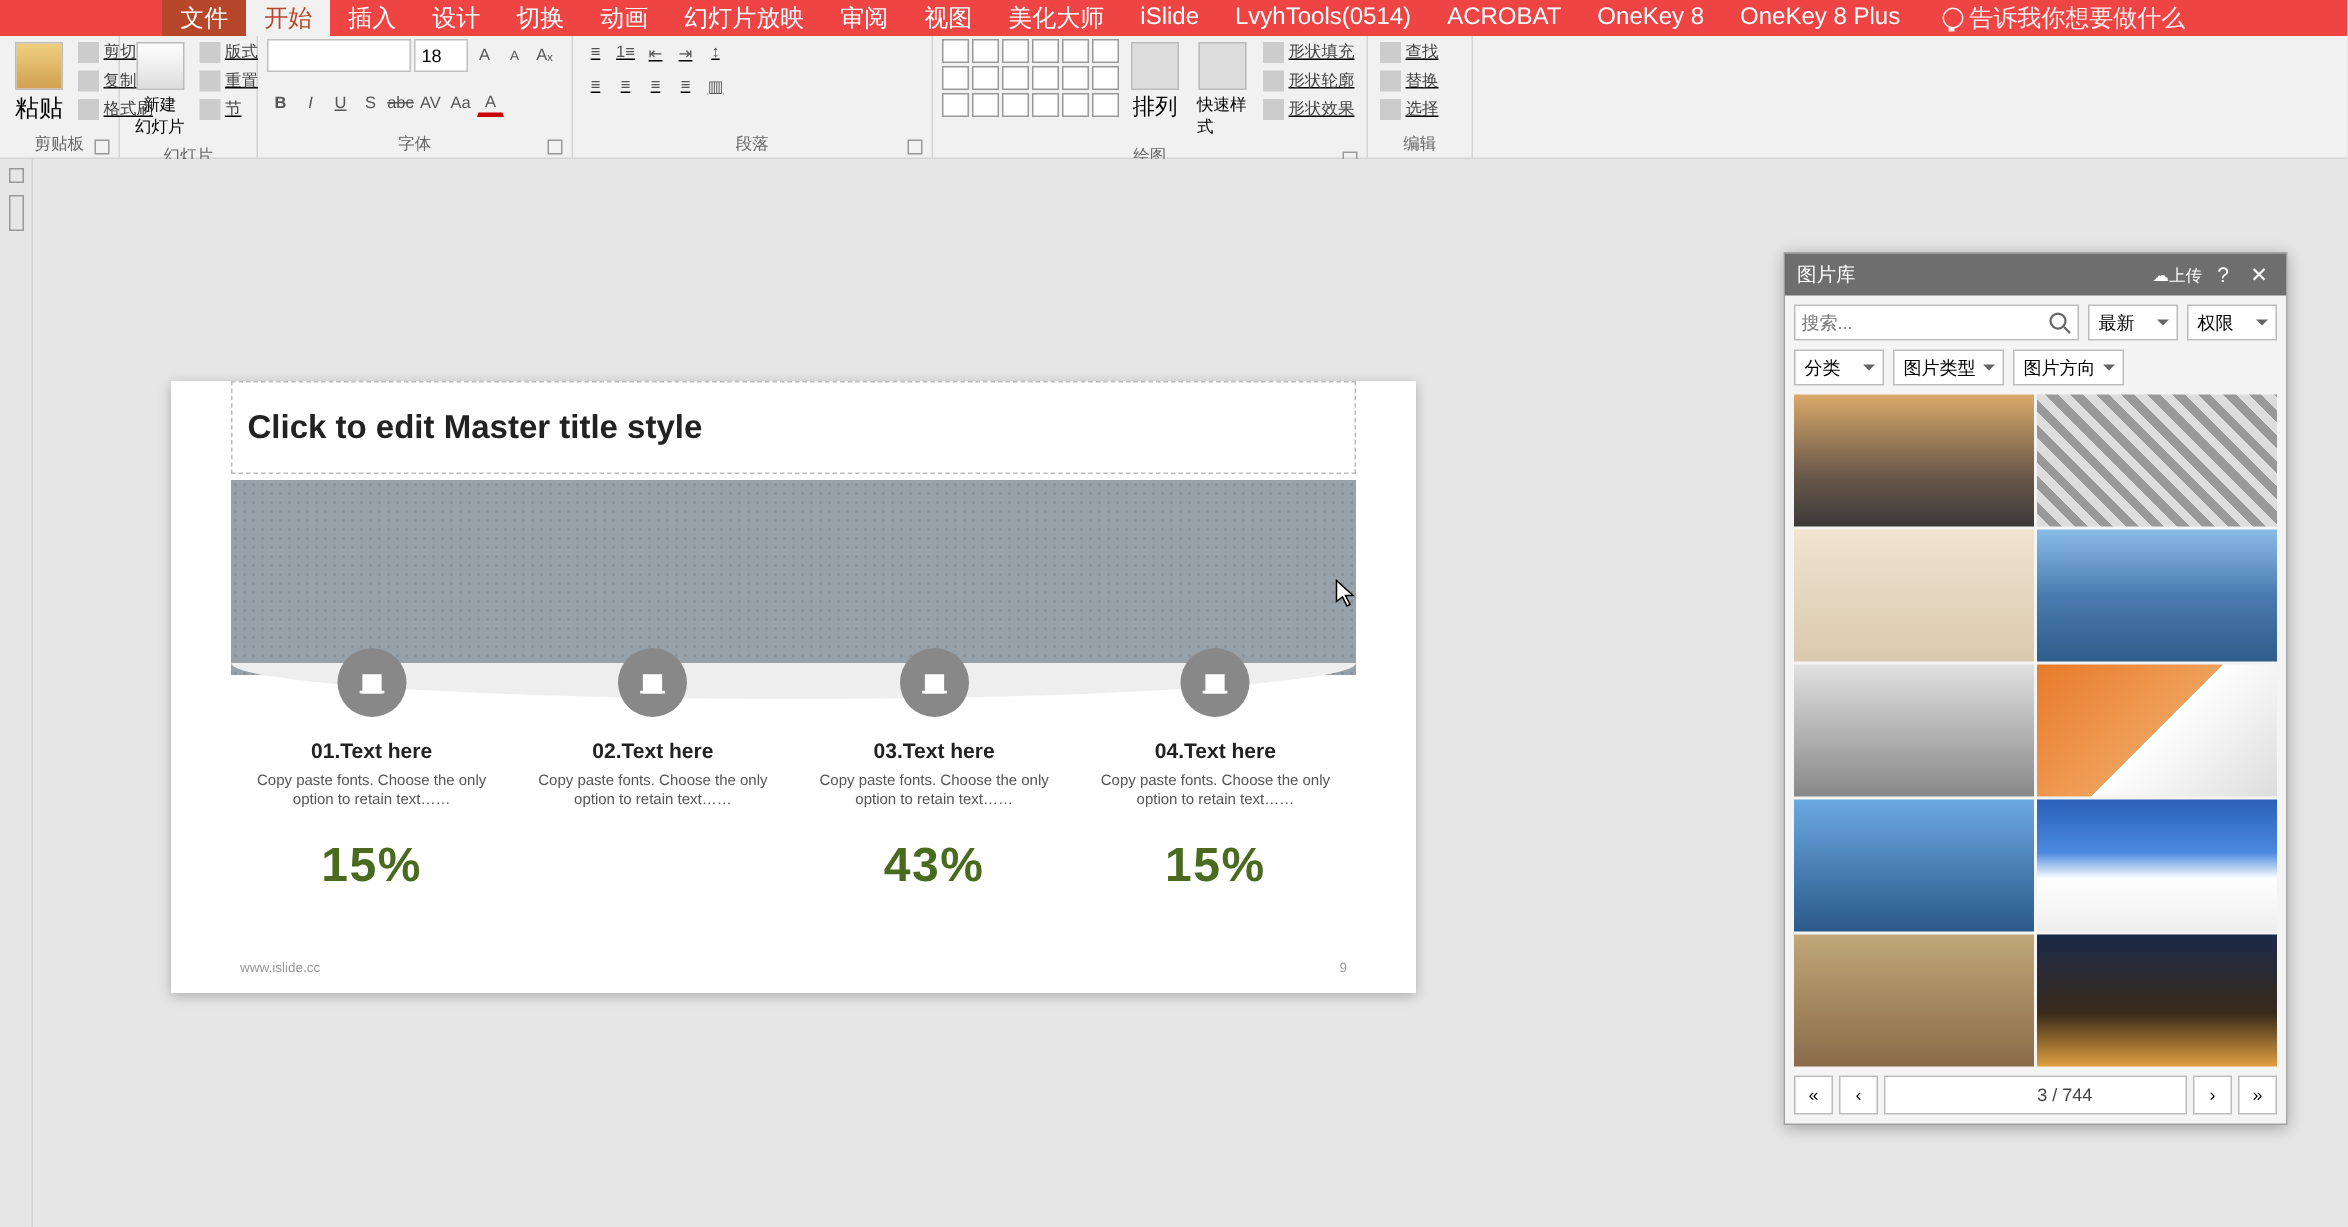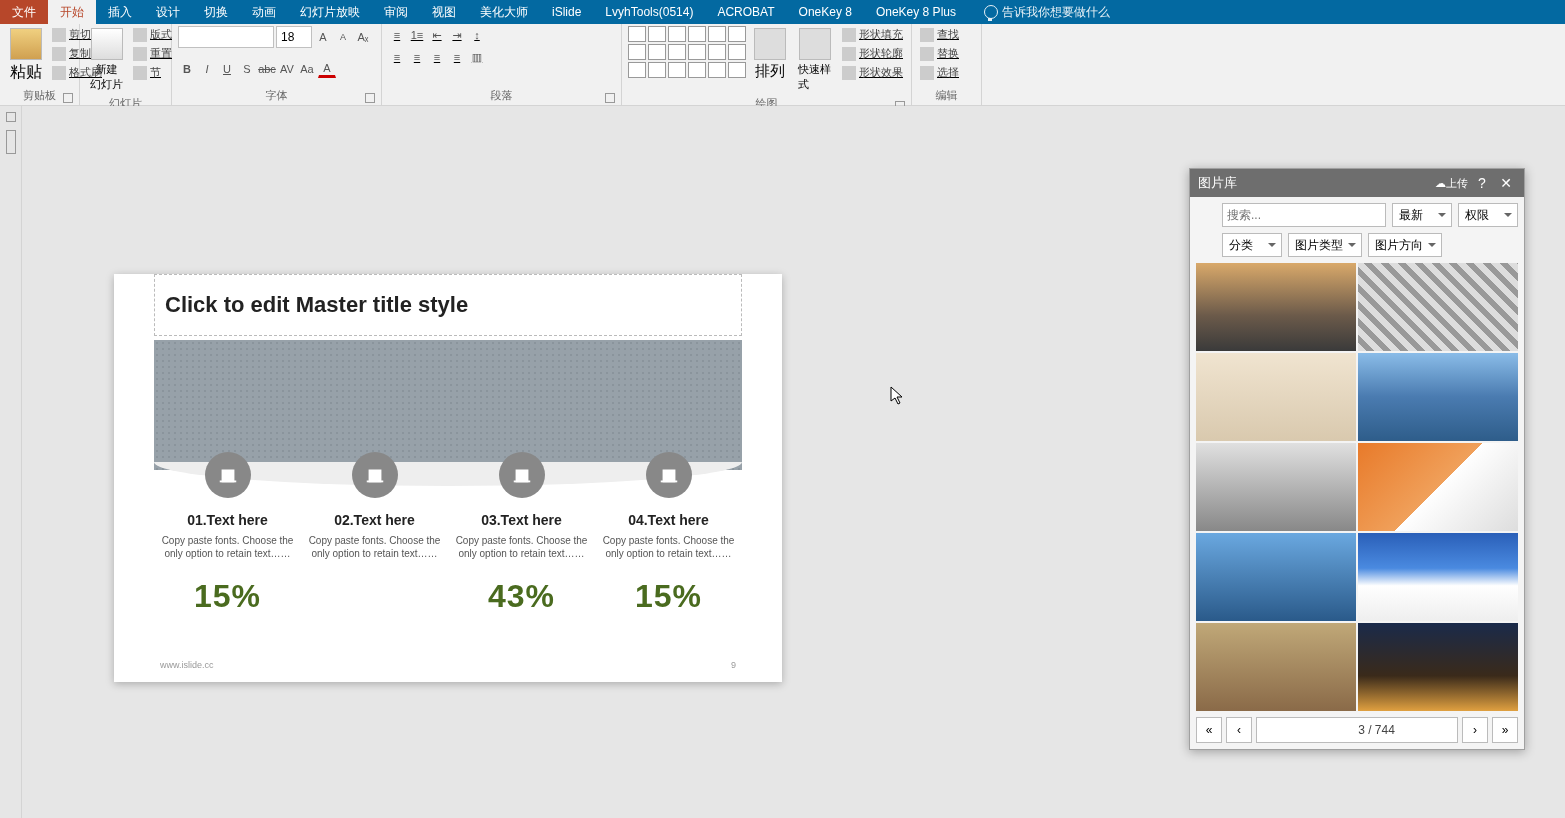--- a/index.html
+++ b/index.html
@@ -1,19 +1,19 @@
 <!DOCTYPE html>
 <html><head>
 <meta charset="utf-8">
 <style>
 * { box-sizing: border-box; margin: 0; padding: 0; }
 body { font-family: "Microsoft YaHei", Arial, sans-serif; background: #e6e6e6; overflow: hidden; font-size: 12px; }
 
 
-.ribbon-tabs { background: #0369a1; height: 24px; display: flex; align-items: center; color: #fff; font-size: 12px; }
+.ribbon-tabs { background: #ef4444; height: 24px; display: flex; align-items: center; color: #fff; font-size: 16px; justify-content: center; }
 .ribbon-tabs .tab { padding: 0 12px; height: 24px; display: flex; align-items: center; cursor: pointer; }
 .ribbon-tabs .tab.file { background: #b7472a; }
 .ribbon-tabs .tab.active { background: #f1f1f1; color: #b7472a; }
 .ribbon-tabs .tell { margin-left: 16px; display: flex; align-items: center; gap: 4px; color: #fff; opacity: .9; }
 .ribbon-tabs .bulb { width: 14px; height: 14px; border-radius: 50%; border: 1.5px solid #fff; position: relative; }
 .ribbon-tabs .bulb::after { content:""; position:absolute; bottom:-3px; left:3px; width:4px; height:3px; background:#fff; }
 
 
 .ribbon { background: #f1f1f1; height: 82px; display: flex; border-bottom: 1px solid #d4d4d4; }
 .group { border-right: 1px solid #d4d4d4; padding: 2px 6px 0 6px; display: flex; flex-direction: column; justify-content: space-between; }
@@ -30,21 +30,21 @@
 .mini-btn { width: 18px; height: 18px; border: 1px solid transparent; display: inline-flex; align-items: center; justify-content: center; font-size: 11px; color: #555; }
 .shape-grid { display: grid; grid-template-columns: repeat(6, 18px); grid-auto-rows: 16px; gap: 2px; }
 .shape-cell { border: 1px solid #999; background: #fff; }
 
 .workspace { position: absolute; top: 106px; left: 0; right: 0; bottom: 0; display: flex; }
 .left-rail { width: 22px; background: #e6e6e6; border-right: 1px solid #d4d4d4; display:flex; flex-direction:column; align-items:center; padding-top:6px; gap:8px; }
 .rail-dot { width:10px; height:10px; border:1px solid #999; }
 .canvas-area { flex: 1; position: relative; background: #e6e6e6; }
 
 
-.slide { position: absolute; left: 92px; top: 168px; width: 668px; height: 408px; background: #fff; box-shadow: 0 2px 8px rgba(0,0,0,.25); }
+.slide { position: absolute; left: 92px; top: 148px; width: 830px; height: 408px; background: #fff; box-shadow: 0 2px 8px rgba(0,0,0,.25); }
 .title-box { position: absolute; left: 40px; top: 0; right: 40px; height: 62px; border: 1px dashed #bbb; display: flex; align-items: center; padding: 0 10px; }
 .title-box span { font-size: 22px; font-weight: bold; color: #222; }
 .banner { position:absolute; left:40px; top:66px; right:40px; height:130px; background:#97a1a9; background-image: radial-gradient(#8a949c 1px, transparent 1px); background-size: 6px 6px; }
 .wave { position:absolute; left:40px; right:40px; top:188px; height:24px; background:#eee; border-radius: 0 0 50% 50% / 0 0 100% 100%; }
 .cols { position:absolute; left:40px; right:40px; top:178px; display:flex; justify-content:space-around; }
 .col { width: 160px; text-align:center; }
 .circ { width:46px; height:46px; border-radius:50%; background:#888; margin:0 auto; display:flex; align-items:center; justify-content:center; }
 .circ svg { width:22px; height:22px; fill:#fff; }
 .col h4 { font-size:14px; font-weight:bold; margin-top:14px; color:#222; }
 .col p { font-size:10px; color:#555; margin-top:6px; line-height:1.3; }
@@ -53,21 +53,21 @@
 .footer-r { position:absolute; right:46px; bottom:12px; font-size:9px; color:#999; }
 
 .cursor { position:absolute; left:868px; top:280px; width:14px; height:20px; }
 .cursor svg { width:14px; height:20px; }
 
 
 .panel { position:absolute; right:40px; top:62px; width:336px; background:#f4f4f4; border:1px solid #a0a0a0; box-shadow:0 2px 10px rgba(0,0,0,.3); }
 .panel-hd { height:28px; background:#6e6e6e; color:#fff; display:flex; align-items:center; padding:0 8px; font-size:13px; }
 .panel-hd .sp { flex:1; }
 .panel-hd .hbtn { width:20px; height:20px; display:flex; align-items:center; justify-content:center; margin-left:4px; font-size:14px; cursor:pointer; }
-.panel-filters { padding:6px; display:flex; flex-wrap:wrap; gap:6px;margin-left:26px; }
+.panel-filters { padding:6px; display:flex; flex-wrap:wrap; gap:6px; }
 .search { flex:1; min-width:140px; height:24px; border:1px solid #bbb; background:#fff; display:flex; align-items:center; padding:0 4px; }
 .search input { border:none; outline:none; flex:1; font-size:12px; }
 .search .mag { width:16px; height:16px; }
 .dd { height:24px; border:1px solid #bbb; background:#fff; padding:0 18px 0 6px; font-size:12px; display:flex; align-items:center; position:relative; min-width:60px; }
 .dd::after { content:""; position:absolute; right:5px; top:9px; border:4px solid transparent; border-top-color:#666; }
 .thumbs { padding:0 6px; display:grid; grid-template-columns:1fr 1fr; gap:2px; }
 .thumb { height:88px; background:#888; }
 .thumb.t1 { background: linear-gradient(180deg,#d9a96a 0%, #6b5a4a 60%, #3a3a3a 100%); }
 .thumb.t2 { background: repeating-linear-gradient(45deg,#ddd,#ddd 6px,#999 6px,#999 12px); }
 .thumb.t3 { background: linear-gradient(180deg,#f0e4d0 0%, #d9c9ae 100%); }

